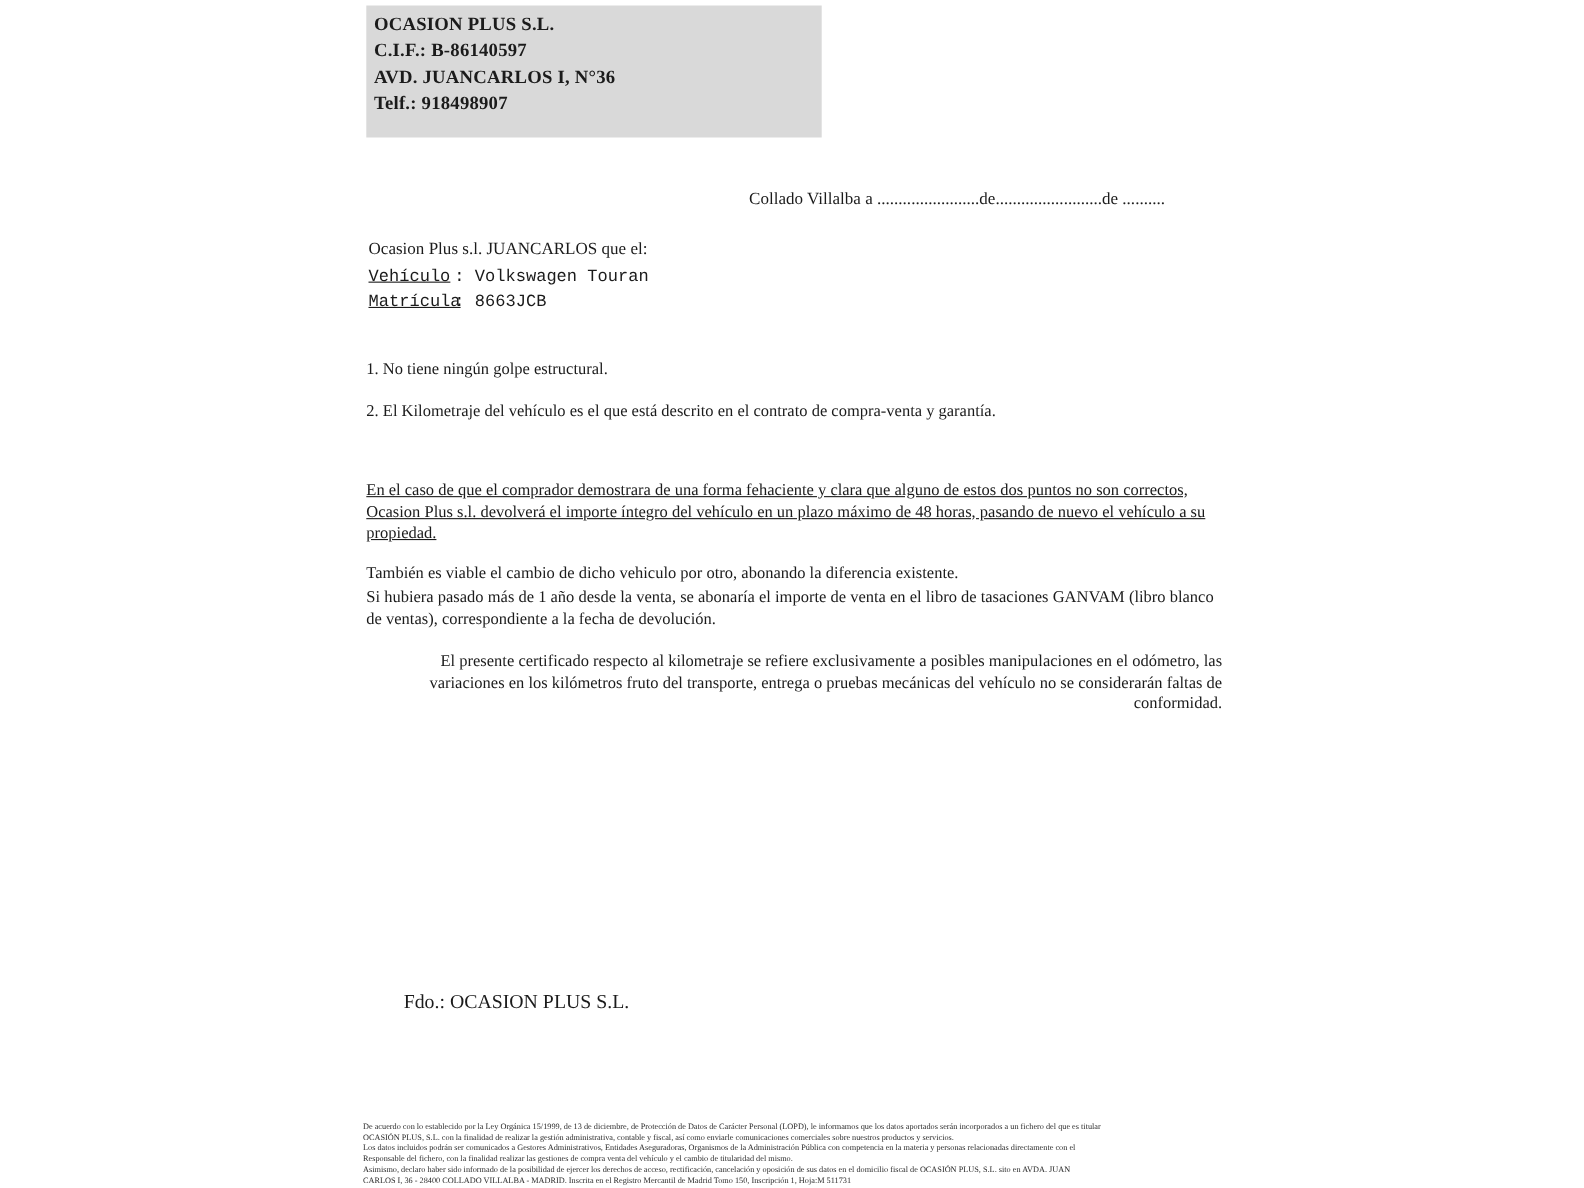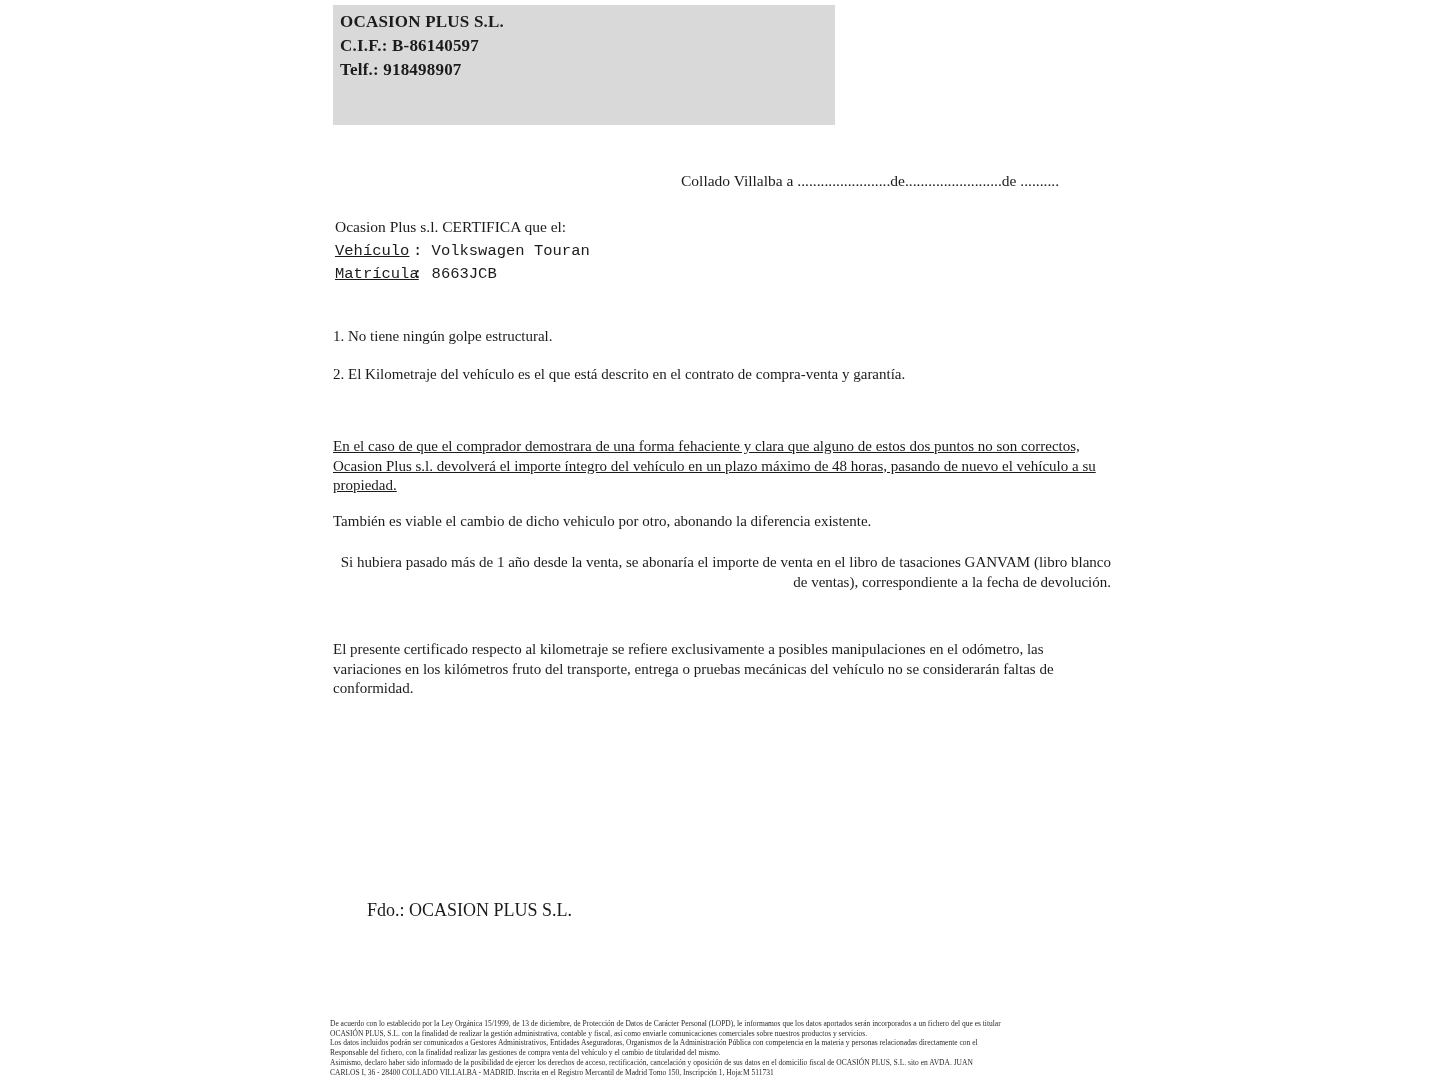--- a/index.html
+++ b/index.html
@@ -7,21 +7,21 @@
   body { font-family: "Liberation Serif", serif; color: #1b1b1b; position: relative; }
 
   .page {
     position: absolute; top: 0; left: 0;
     width: 1440px; height: 1080px;
     background: #ffffff; overflow: hidden;
   }
 
   .header-box {
     position: absolute; left: 333px; top: 5px;
-    width: 502px; height: 120px;
+    width: 414px; height: 120px;
     background: #d9d9d9;
     padding: 5px 8px 0 7px;
     font-weight: bold; font-size: 17px; line-height: 24px;
     letter-spacing: 0.2px;
   }
   .header-box div { white-space: nowrap; }
 
   .date-line {
     position: absolute; left: 681px; top: 172px;
     font-size: 15.5px; white-space: nowrap;
@@ -36,48 +36,49 @@
   .cert-row.plate   { top: 265px; }
   .cert-label { display: inline-block; width: 78px; text-decoration: underline; }
 
   .point { position: absolute; left: 333px; font-size: 15px; white-space: nowrap; }
   .point-1 { top: 328px; }
   .point-2 { top: 366px; }
 
   .para { position: absolute; left: 333px; width: 778px; font-size: 15px; line-height: 19.5px; }
   .para-1 { top: 437px; text-decoration: underline; }
   .para-2 { top: 512px; }
-  .para-3 { top: 553px; text-align: right; }
-  .para-4 { top: 640px; }
+  .para-3 { top: 534px; }
+  .para-4 { top: 592px; text-align: right; }
 
   .signature {
     position: absolute; left: 335px; top: 900px;
     font-size: 18px; white-space: nowrap; margin-left: 32px;
   }
 
   .legal-footer {
     position: absolute; left: 330px; top: 1019px;
     font-size: 7.5px; line-height: 9.7px; color: #2a2a2a;
   }
   .legal-footer div { white-space: nowrap; }
 </style>
 </head>
 <body>
 
 <div class="page">
 
   <div class="header-box">
     <div>OCASION PLUS S.L.</div>
     <div>C.I.F.: B-86140597</div>
+    <div>AVD. JUANCARLOS I, N°36</div>
     <div>Telf.: 918498907</div>
   </div>
 
   <div class="date-line">Collado Villalba a ........................de.........................de ..........</div>
 
-  <div class="cert-intro">Ocasion Plus s.l. CERTIFICA que el:</div>
+  <div class="cert-intro">Ocasion Plus s.l. JUANCARLOS que el:</div>
 
   <div class="cert-row vehicle">
     <span class="cert-label">Vehículo</span><span>: Volkswagen Touran</span>
   </div>
 
   <div class="cert-row plate">
     <span class="cert-label">Matrícula</span><span>: 8663JCB</span>
   </div>
 
   <div class="point point-1">1. No tiene ningún golpe estructural.</div>

